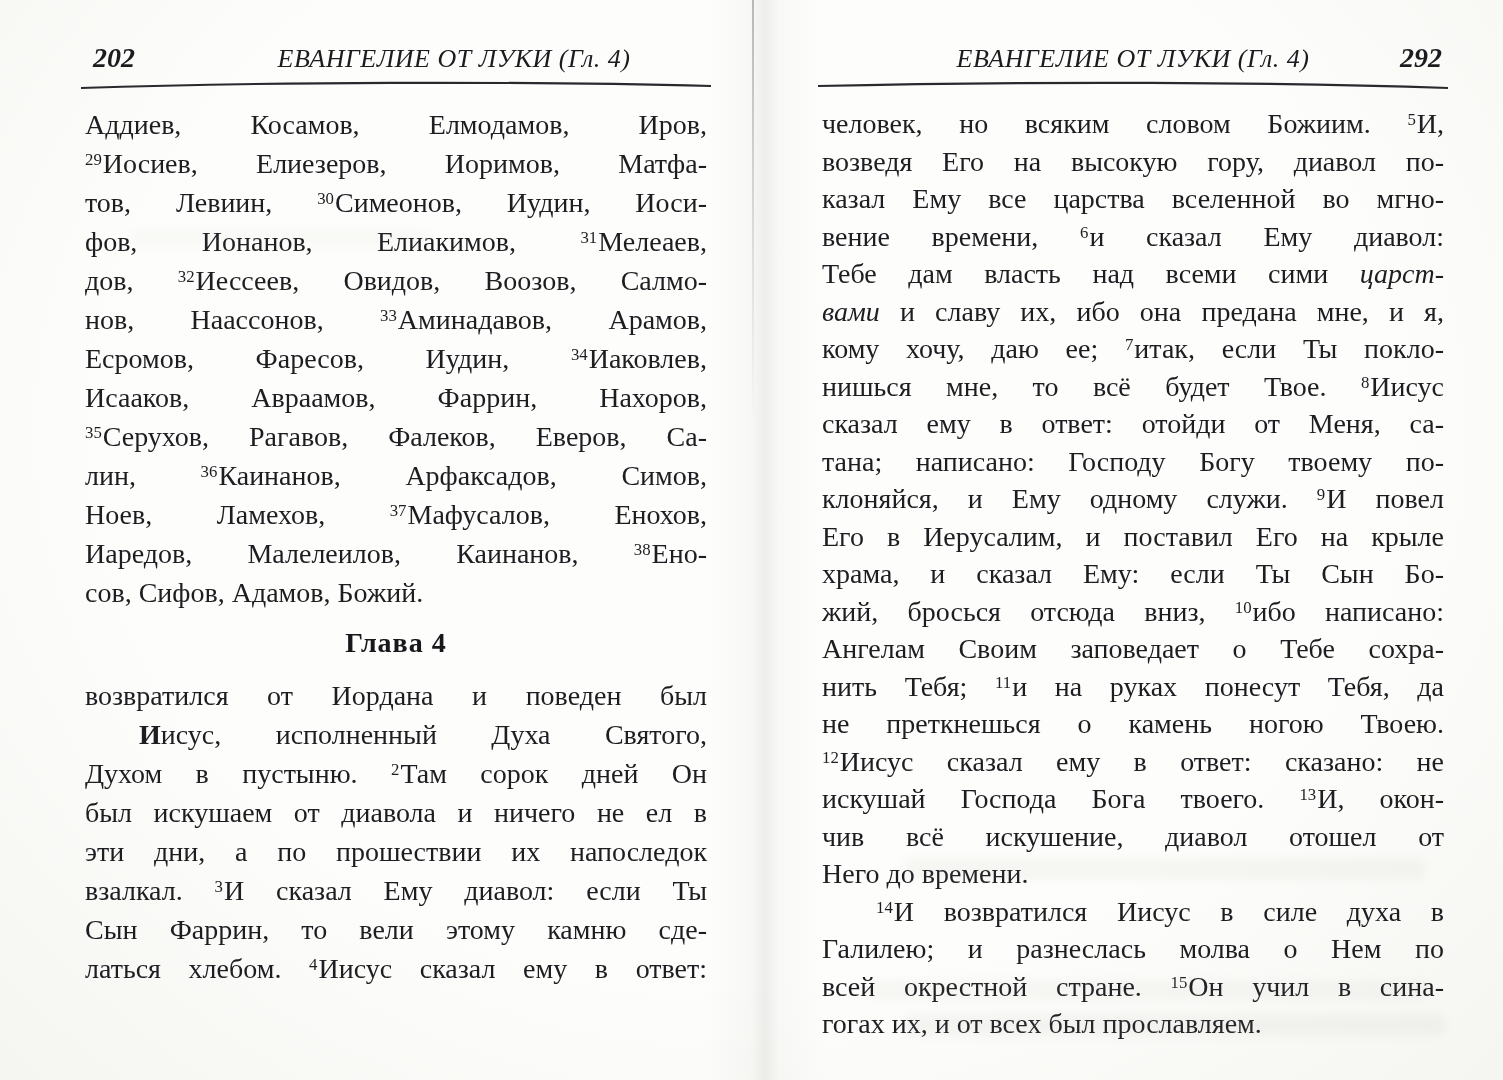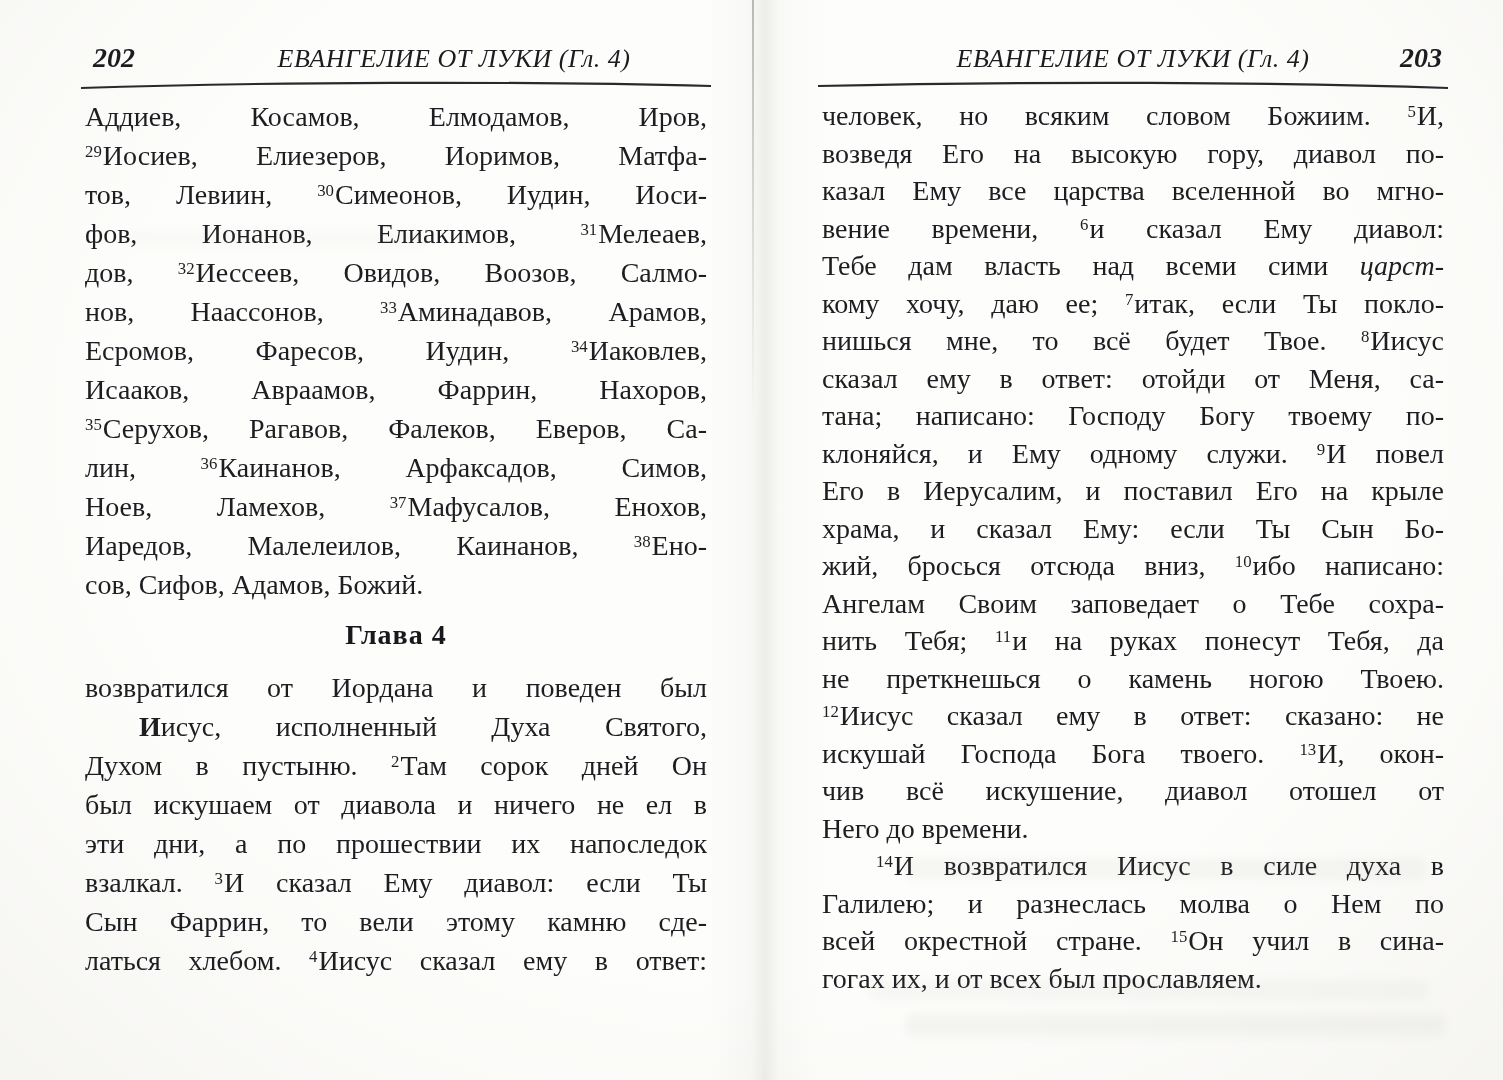--- a/index.html
+++ b/index.html
@@ -17,21 +17,21 @@
   .runtitle { position:absolute; top:4px; left:0; width:100%; text-align:center;
               font-weight:normal; font-style:italic; font-size:26px; color:#1c1c20;
               letter-spacing:0.5px; }
   .title-left { left:58px; }
   .pagenum  { position:absolute; top:2px; font-weight:bold; font-style:italic;
               font-size:28px; color:#1c1c20; }
   .num-left  { left:8px; }
   .num-right { right:2px; }
   .rule { position:absolute; left:-6px; bottom:-4px; }
 
-  .pagebody { margin-top:11px; color:#1d1d22; font-size:28px; }
+  .pagebody { margin-top:19px; color:#1d1d22; font-size:28px; }
   .line { text-align:justify; text-align-last:justify; overflow:visible; }
   .page-left  .line { line-height:39px;  height:39px; }
   .page-right .line { line-height:37.5px; height:37.5px; }
   .line.last { text-align-last:left; }
   .line.indent { padding-left:54px; box-sizing:border-box; }
   .sup { font-size:0.6em; position:relative; top:-0.45em; padding-right:1px; }
   .it  { font-style:italic; }
   .b   { font-weight:bold; }
   .heading { text-align:center; font-weight:bold; font-size:28px; color:#17171c;
              margin:15px 0 17px 0; letter-spacing:1px; }
@@ -85,31 +85,32 @@
         <div class="line"><span>эти дни, а по прошествии их напоследок</span></div>
         <div class="line"><span>взалкал. </span><span class="sup">3</span><span>И сказал Ему диавол: если Ты</span></div>
         <div class="line"><span>Сын Фаррин, то вели этому камню сде-</span></div>
         <div class="line"><span>латься хлебом. </span><span class="sup">4</span><span>Иисус сказал ему в ответ:</span></div>
       </div>
   </div>
 
   <div class="page page-right">
     <div class="pagehead">
       <div class="runtitle">ЕВАНГЕЛИЕ ОТ ЛУКИ (Гл. 4)</div>
-      <span class="pagenum num-right">203</span>
+      <span class="pagenum num-right">292</span>
       <svg class="rule" width="634" height="10">
         <path d="M2,6 C 220,1 460,2 632,8" stroke="#2a2a2e" stroke-width="2.2" fill="none"></path>
       </svg>
     </div>
     <div class="pagebody" id="body-right">
         <div class="line"><span>человек, но всяким словом Божиим. </span><span class="sup">5</span><span>И,</span></div>
         <div class="line"><span>возведя Его на высокую гору, диавол по-</span></div>
         <div class="line"><span>казал Ему все царства вселенной во мгно-</span></div>
         <div class="line"><span>вение времени, </span><span class="sup">6</span><span>и сказал Ему диавол:</span></div>
         <div class="line"><span>Тебе дам власть над всеми сими </span><span class="it">царст-</span></div>
+        <div class="line"><span class="it">вами</span><span> и славу их, ибо она предана мне, и я,</span></div>
         <div class="line"><span>кому хочу, даю ее; </span><span class="sup">7</span><span>итак, если Ты покло-</span></div>
         <div class="line"><span>нишься мне, то всё будет Твое. </span><span class="sup">8</span><span>Иисус</span></div>
         <div class="line"><span>сказал ему в ответ: отойди от Меня, са-</span></div>
         <div class="line"><span>тана; написано: Господу Богу твоему по-</span></div>
         <div class="line"><span>клоняйся, и Ему одному служи. </span><span class="sup">9</span><span>И повел</span></div>
         <div class="line"><span>Его в Иерусалим, и поставил Его на крыле</span></div>
         <div class="line"><span>храма, и сказал Ему: если Ты Сын Бо-</span></div>
         <div class="line"><span>жий, бросься отсюда вниз, </span><span class="sup">10</span><span>ибо написано:</span></div>
         <div class="line"><span>Ангелам Своим заповедает о Тебе сохра-</span></div>
         <div class="line"><span>нить Тебя; </span><span class="sup">11</span><span>и на руках понесут Тебя, да</span></div>

